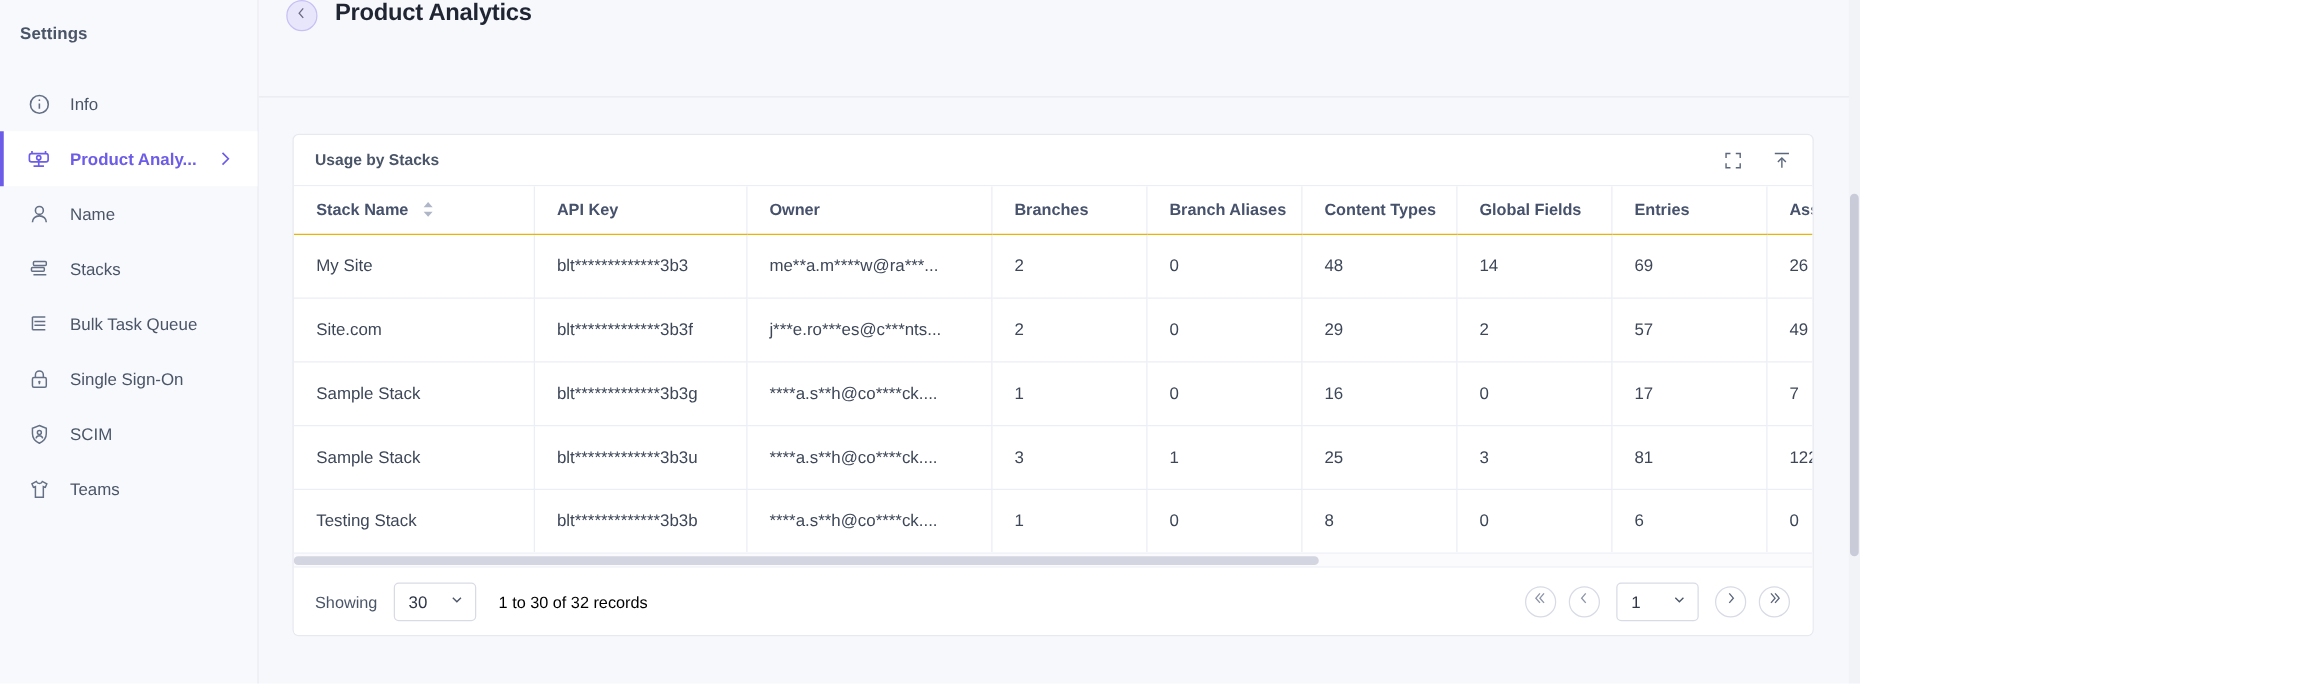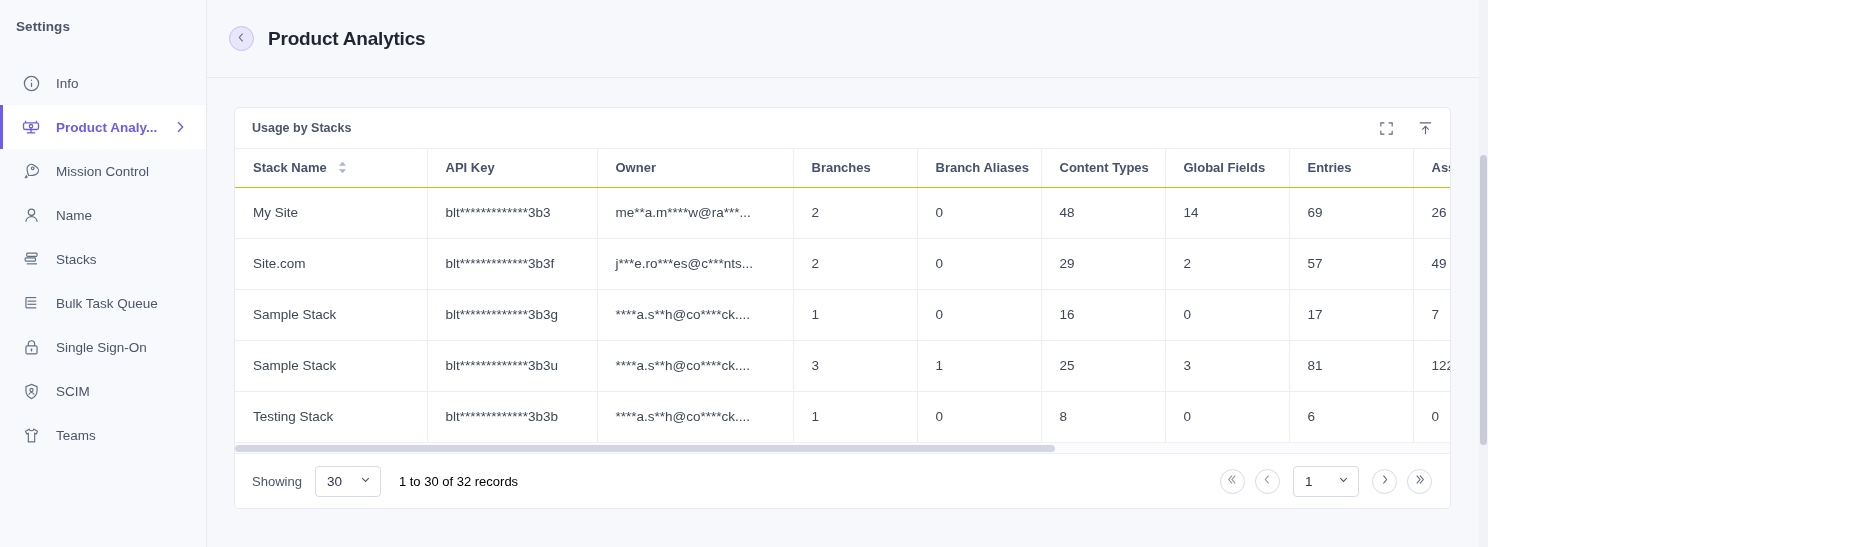--- a/index.html
+++ b/index.html
@@ -66,21 +66,20 @@
   .main {
     flex: 1 1 auto;
     height: 547px;
     background: #f7f8fb;
     position: relative;
     overflow: hidden;
   }
   .topbar {
     height: 78px;
     display: flex;
-    align-items: center;
     padding-left: 22px;
     background: #f7f8fb;
     border-bottom: 1px solid #e7e9f1;
   }
   .back-btn {
     width: 25px; height: 25px;
     border-radius: 50%;
     background: #e8e6fb;
     border: 1px solid #c6c0f5;
     display: flex; align-items: center; justify-content: center;
@@ -292,30 +291,20 @@
           </svg>
         </span>
         <span class="lbl">Product Analy...</span>
         <span class="nav-chevron">
           <svg width="16" height="16" viewBox="0 0 24 24" fill="none" stroke="currentColor" stroke-width="2">
             <polyline points="9,5 16,12 9,19"></polyline>
           </svg>
         </span>
       </div>
 
-      <div class="nav-item">
-        <span class="ico">
-          <svg width="19" height="19" viewBox="0 0 24 24" fill="none" stroke="currentColor" stroke-width="1.5">
-            <path d="M14.5 3.5c3 0 5.5 2.3 5.5 5.3 0 4.5-7.5 9.2-7.5 9.2S5 13.3 5 8.8C5 5.8 7.5 3.5 10.5 3.5z" transform="rotate(35 12 11)"></path>
-            <circle cx="13.5" cy="8" r="1.7"></circle>
-            <path d="M6 17l-2.2 3.2L7 18.5"></path>
-          </svg>
-        </span>
-        <span class="lbl">Mission Control</span>
-      </div>
 
       <div class="nav-item">
         <span class="ico">
           <svg width="19" height="19" viewBox="0 0 24 24" fill="none" stroke="currentColor" stroke-width="1.6">
             <circle cx="12" cy="8" r="4"></circle>
               <path d="M5 20c0-3.9 3.1-6.5 7-6.5s7 2.6 7 6.5"></path>
           </svg>
         </span>
         <span class="lbl">Name</span>
       </div>

